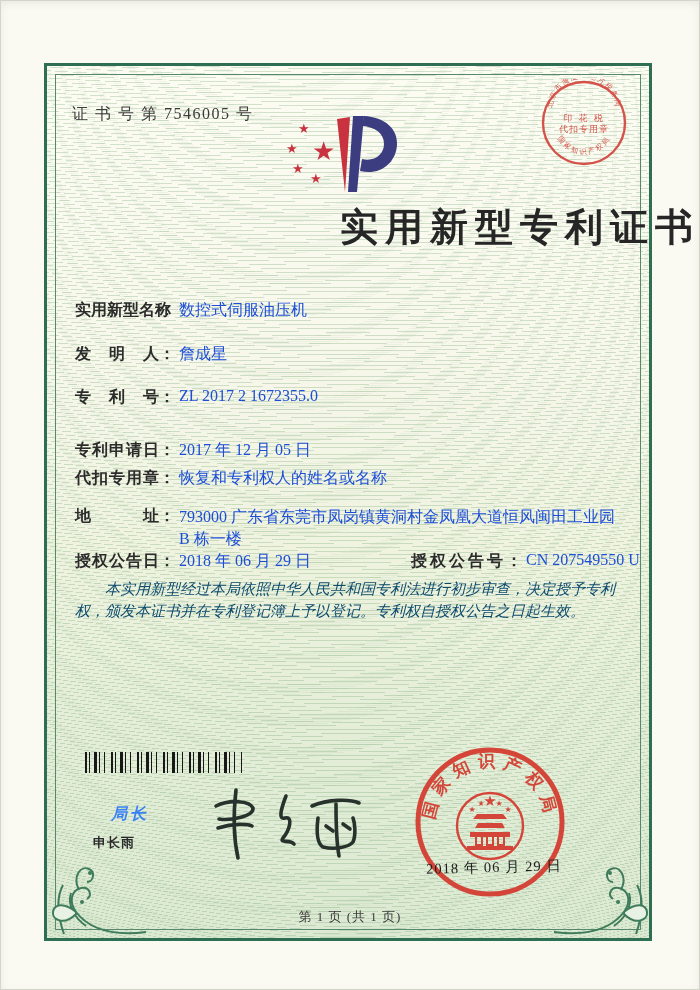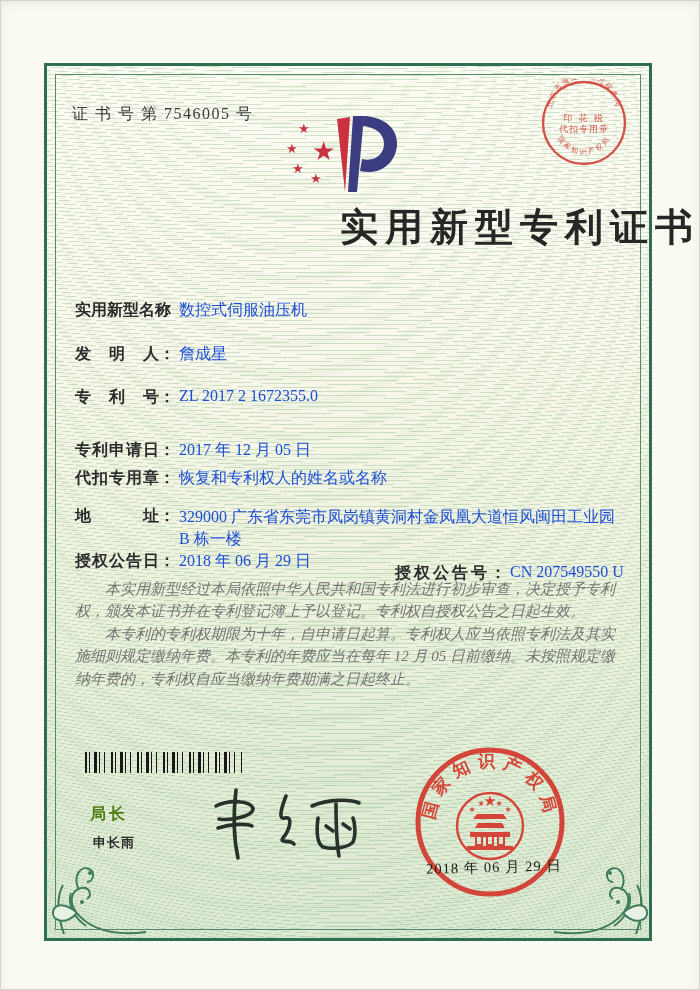--- a/index.html
+++ b/index.html
@@ -33,35 +33,35 @@
   .tax-stamp{position:absolute;left:540px;top:79px;width:88px;height:88px;opacity:.92;}
   
   .fields{position:absolute;left:75px;top:294px;width:556px;font-size:16px;}
   .field-row{position:absolute;left:0;white-space:nowrap;}
   .flabel{display:inline-block;width:84px;text-align:justify;text-align-last:justify;vertical-align:top;font-weight:bold;color:#2b2b2b;}
   .fcolon{display:inline-block;vertical-align:top;font-weight:bold;}
   .fvalue{display:inline-block;vertical-align:top;margin-left:4px;color:#1d4ed8;}
   .row-addr .fvalue{white-space:normal;width:448px;line-height:22px;}
   .row1{top:6px;}.row2{top:50px;}.row3{top:93px;}.row4{top:136px;margin-top:10px;}
   .row5{top:174px;}.row6{top:212px;}.row7{top:257px;}
-  .grant-no{position:absolute;left:320px;top:0;white-space:nowrap;margin-top:12px;}
-  
-  .body-text{position:absolute;left:75px;top:578px;width:554px;font-size:15px;line-height:22.4px;color:#737373;font-style:italic;}
+  .grant-no{position:absolute;left:336px;top:0;white-space:nowrap;}
+  
+  .body-text{position:absolute;left:75px;top:578px;width:554px;font-size:15px;line-height:22.4px;color:#0c4a6e;font-style:italic;}
   .body-text p{margin:0;text-indent:2em;}
   
   .barcode{position:absolute;left:85px;top:752px;width:157px;height:21px;
     background:repeating-linear-gradient(90deg,
       #181818 0 2px, transparent 2px 4px,
       #181818 4px 5px, transparent 5px 9px,
       #181818 9px 12px, transparent 12px 14px,
       #181818 14px 15px, transparent 15px 19px,
       #181818 19px 20px, transparent 20px 26px);
   }
   
-  .commissioner-title{position:absolute;left:90px;top:804px;font-size:16px;letter-spacing:3px;color:#4d7c0f;font-weight:bold;}
+  .commissioner-title{position:absolute;left:111px;top:804px;font-size:16px;letter-spacing:3px;color:#3b82f6;font-weight:bold;font-style:italic;}
   .commissioner-name{position:absolute;left:93px;top:834px;font-size:13px;letter-spacing:1px;color:#2a2a2a;font-weight:bold;}
   .signature{position:absolute;left:196px;top:776px;width:180px;height:92px;}
   
   .official-seal{position:absolute;left:412px;top:744px;width:156px;height:156px;opacity:.93;}
   .seal-date{position:absolute;left:410px;top:858px;width:168px;text-align:center;
     font-size:14.5px;color:#1d1d1d;transform:rotate(-1.5deg);letter-spacing:1px;}
   
   .ornament{position:absolute;width:104px;height:100px;}
   .ornament.left{left:46px;top:840px;}
   .ornament.right{left:550px;top:840px;transform:scaleX(-1);}
@@ -121,33 +121,32 @@
     <div class="field-row row3">
       <span class="flabel">专利号</span><span class="fcolon">：</span><span class="fvalue">ZL 2017 2 1672355.0</span>
     </div>
     <div class="field-row row4">
       <span class="flabel">专利申请日</span><span class="fcolon">：</span><span class="fvalue">2017 年 12 月 05 日</span>
     </div>
     <div class="field-row row5">
       <span class="flabel">代扣专用章</span><span class="fcolon">：</span><span class="fvalue">恢复和专利权人的姓名或名称</span>
     </div>
     <div class="field-row row6 row-addr">
-      <span class="flabel">地址</span><span class="fcolon">：</span><span class="fvalue">329000 广东省东莞市凤岗镇黄洞村金凤凰大道恒风闽田工业园 B 栋一楼</span>
+      <span class="flabel">地址</span><span class="fcolon">：</span><span class="fvalue">793000 广东省东莞市凤岗镇黄洞村金凤凰大道恒风闽田工业园 B 栋一楼</span>
     </div>
     <div class="field-row row7">
       <span class="flabel">授权公告日</span><span class="fcolon">：</span><span class="fvalue">2018 年 06 月 29 日</span>
       <span class="grant-no">
         <span class="flabel" style="width:auto;letter-spacing:3px;">授权公告号</span><span class="fcolon">：</span><span class="fvalue">CN 207549550 U</span>
       </span>
     </div>
   </div>
 
   <div class="body-text">
     <p>本实用新型经过本局依照中华人民共和国专利法进行初步审查，决定授予专利权，颁发本证书并在专利登记簿上予以登记。专利权自授权公告之日起生效。</p>
-    <p>本专利的专利权期限为十年，自申请日起算。专利权人应当依照专利法及其实施细则规定缴纳年费。本专利的年费应当在每年 12 月 05 日前缴纳。未按照规定缴纳年费的，专利权自应当缴纳年费期满之日起终止。</p>
   </div>
 
   <div class="barcode"></div>
 
   <div class="commissioner-title">局长</div>
   <div class="commissioner-name">申长雨</div>
   <div class="signature">
     <svg width="180" height="92" viewBox="0 0 180 92" fill="none" stroke="#26322b" stroke-width="3.6" stroke-linecap="round">
       <path d="M40,14 C37,40 38,64 42,82"></path>
       <path d="M20,30 C34,23 54,25 57,32 C58,40 35,45 23,43"></path>
@@ -202,14 +201,15 @@
       <path d="M100,92 C68,96 44,90 30,72 C22,61 26,50 35,48 C43,46 47,55 41,59"></path>
       <path d="M40,86 C29,78 21,66 25,53"></path>
       <path d="M33,50 C26,36 35,25 43,29 C50,32 47,42 41,42"></path>
       <path d="M18,94 C12,77 9,60 17,45"></path>
       <path d="M30,72 C18,62 8,64 7,72 C6,80 18,86 30,74 Z" fill="#e8f2e4"></path>
       <circle cx="44" cy="33" r="2" fill="#3e7c5b" stroke="none"></circle>
       <circle cx="36" cy="62" r="2" fill="#3e7c5b" stroke="none"></circle>
     </svg>
   </div>
 
+  <div class="page-footer">第 1 页 (共 1 页)</div>
 
 </div>
 
 </body></html>

